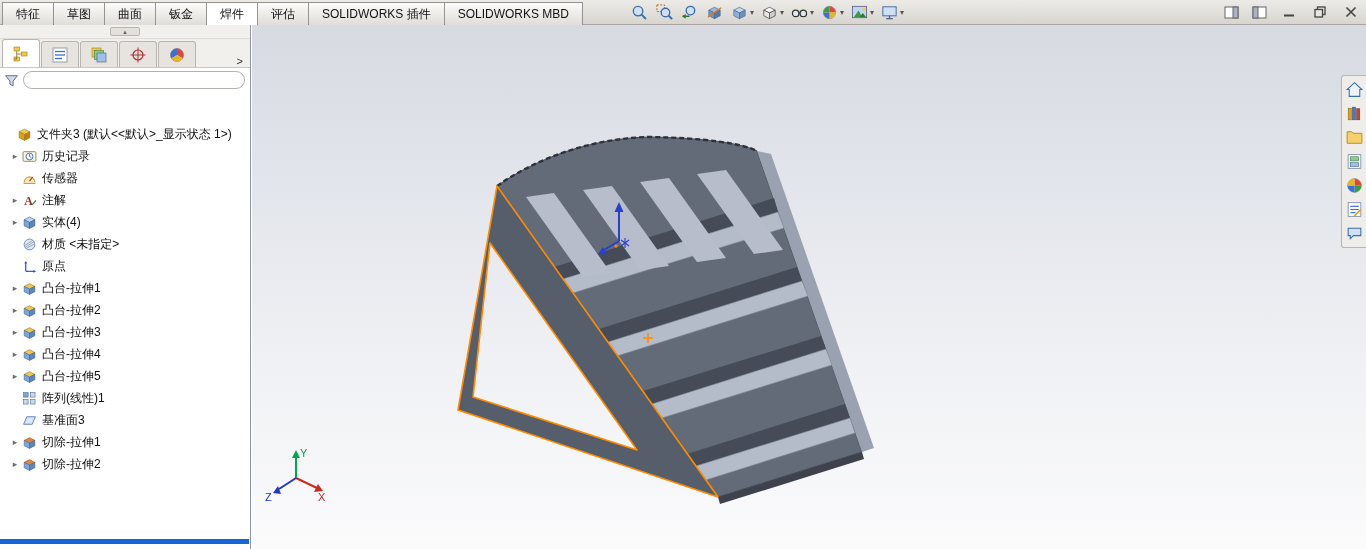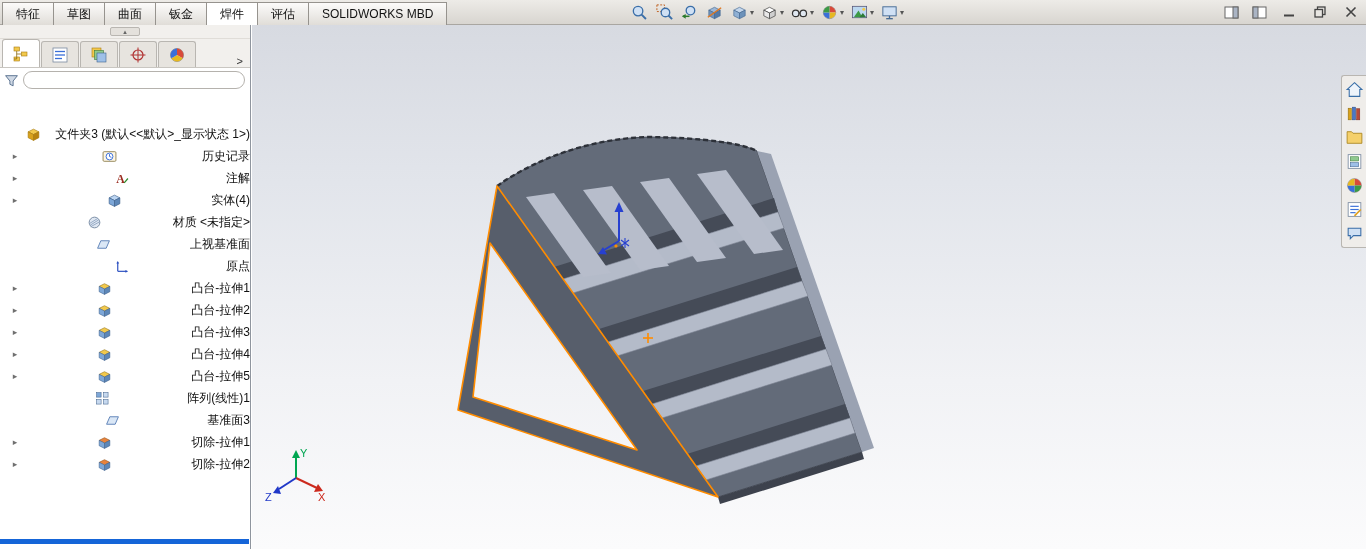--- a/index.html
+++ b/index.html
@@ -39,21 +39,21 @@
     border-bottom:1px solid #c9c6c1; padding:0 2px; }
   .ptab { width:38px; height:26px; display:flex; align-items:center; justify-content:center;
     border:1px solid #b9b6b1; border-bottom:none; border-radius:3px 3px 0 0;
     background:#e7e4df; margin-right:1px; }
   .ptab.active { background:#ffffff; height:28px; }
   .ptab-chevron { margin-left:auto; margin-right:5px; font-size:11px; color:#333; }
   .filterrow { display:flex; align-items:center; gap:4px; padding:3px 5px 3px 4px; background:#fff; }
   .filter-input { flex:1; height:18px; border:1px solid #b5b2ad; border-radius:9px;
     background:#fff; font-family:"Liberation Sans",sans-serif; font-size:11px; padding:0 7px; outline:none; }
   .tree { position:absolute; left:0; right:0; top:98px; bottom:0; background:#fff; overflow:hidden; }
-  .trow { display:flex; align-items:center; height:22px; white-space:nowrap;justify-content:space-between; }
+  .trow { display:flex; align-items:center; height:22px; white-space:nowrap; }
   .trow.lvl0 { padding-left:3px; }
   .trow.lvl1 { padding-left:8px; }
   .trow .arrow { width:14px; text-align:center; color:#707070; font-size:9px; flex:0 0 14px; }
   .tlabel { margin-left:5px; overflow:hidden; text-overflow:ellipsis; }
   .sel-strip { position:absolute; left:0; bottom:5px; width:249px; height:5px; background:#1565d8; }
   
   .viewport { position:absolute; left:252px; top:25px; right:0; bottom:0; overflow:hidden;
     background:linear-gradient(180deg,#d7dae1 0%, #e2e5eb 30%, #f1f2f5 68%, #fbfbfc 100%); }
   .scene { position:absolute; left:-252px; top:-25px; width:1366px; height:549px; }
   
@@ -67,20 +67,21 @@
 <body>
 
 <div class="topbar">
   <div class="rtabs">
       <div class="rtab">特征</div>
       <div class="rtab">草图</div>
       <div class="rtab">曲面</div>
       <div class="rtab">钣金</div>
       <div class="rtab active">焊件</div>
       <div class="rtab">评估</div>
+      <div class="rtab">SOLIDWORKS 插件</div>
       <div class="rtab">SOLIDWORKS MBD</div>
     </div>
   <div class="headsup">
       <div class="hbtn">
         <span class="icn i19">
           <svg viewBox="0 0 20 20">
             <circle cx="8.5" cy="8.5" r="5" fill="#cfe0f4" stroke="#3a6ea8" stroke-width="1.4"></circle>
             <line x1="12.2" y1="12.2" x2="16.8" y2="16.8" stroke="#3a6ea8" stroke-width="2"></line>
           </svg>
         </span>
@@ -357,20 +358,31 @@
           <svg viewBox="0 0 14 14">
             <rect x="1" y="2.5" width="12" height="9" rx="1" fill="#fdf6e3" stroke="#8a7b4a" stroke-width="0.8"></rect>
             <circle cx="7" cy="7" r="3.2" fill="#fff" stroke="#3a6fd8" stroke-width="0.9"></circle>
             <line x1="7" y1="7" x2="7" y2="4.8" stroke="#3a6fd8" stroke-width="0.9"></line>
             <line x1="7" y1="7" x2="8.8" y2="7.8" stroke="#3a6fd8" stroke-width="0.9"></line>
           </svg>
         </span>
         <span class="tlabel">历史记录</span>
       </div>
       <div class="trow lvl1">
+        <span class="arrow"></span>
+        <span class="icn i15">
+          <svg viewBox="0 0 14 14">
+            <path d="M2,10.5 A5,5 0 1 1 12,10.5" fill="#ffe9a8" stroke="#b08a20" stroke-width="0.9"></path>
+            <line x1="7" y1="9.5" x2="10" y2="5.5" stroke="#c03030" stroke-width="1"></line>
+            <line x1="1.5" y1="11.5" x2="12.5" y2="11.5" stroke="#b08a20" stroke-width="0.9"></line>
+          </svg>
+        </span>
+        <span class="tlabel">传感器</span>
+      </div>
+      <div class="trow lvl1">
         <span class="arrow">▸</span>
         <span class="icn i15">
           <svg viewBox="0 0 14 14">
             <text x="2" y="11.5" font-size="11" font-family="Liberation Serif, serif" font-weight="bold" fill="#9a2b1f">A</text>
             <line x1="9.5" y1="11" x2="13" y2="7" stroke="#2c8a2c" stroke-width="1.1"></line>
           </svg>
         </span>
         <span class="tlabel">注解</span>
       </div>
       <div class="trow lvl1">
@@ -386,29 +398,20 @@
       </div>
       <div class="trow lvl1">
         <span class="arrow"></span>
         <span class="icn i15">
           <svg viewBox="0 0 14 14">
             <circle cx="7" cy="7" r="5" fill="#dfe7f2" stroke="#6b7f99" stroke-width="0.8"></circle>
             <path d="M3,9.5 L11,4.5 M3.4,11 L12,6.2 M2.6,7.8 L10,3.2" stroke="#8aa0be" stroke-width="0.8" fill="none"></path>
           </svg>
         </span>
         <span class="tlabel">材质 &lt;未指定&gt;</span>
-      </div>
-      <div class="trow lvl1">
-        <span class="arrow"></span>
-        <span class="icn i15">
-          <svg viewBox="0 0 14 14">
-            <polygon points="1.5,10.5 4.5,3.5 12.5,3.5 9.5,10.5" fill="rgba(150,185,230,0.35)" stroke="#5f83b8" stroke-width="0.9"></polygon>
-          </svg>
-        </span>
-        <span class="tlabel">上视基准面</span>
       </div>
       <div class="trow lvl1">
         <span class="arrow"></span>
         <span class="icn i15">
           <svg viewBox="0 0 14 14">
             <line x1="3.5" y1="11.5" x2="3.5" y2="3.5" stroke="#2a4fc0" stroke-width="1.1"></line>
             <line x1="3.5" y1="11.5" x2="11.5" y2="11.5" stroke="#2a4fc0" stroke-width="1.1"></line>
             <polygon points="3.5,1.8 2.2,4.3 4.8,4.3" fill="#2a4fc0"></polygon>
             <polygon points="13.2,11.5 10.7,10.2 10.7,12.8" fill="#2a4fc0"></polygon>
           </svg>

